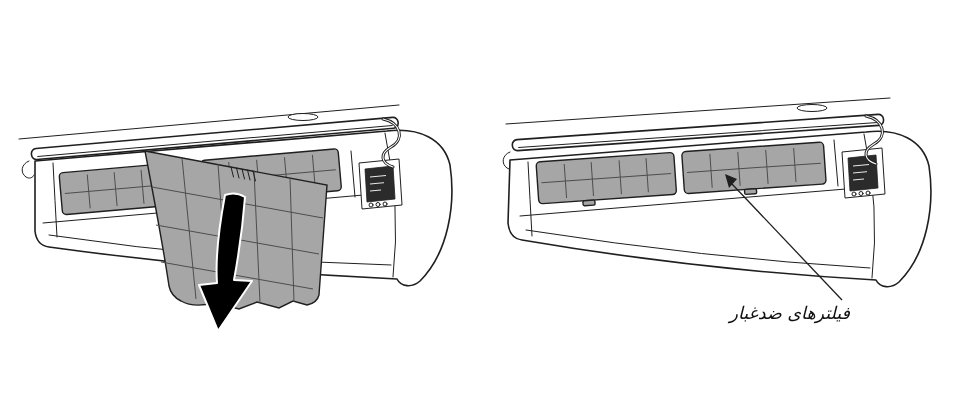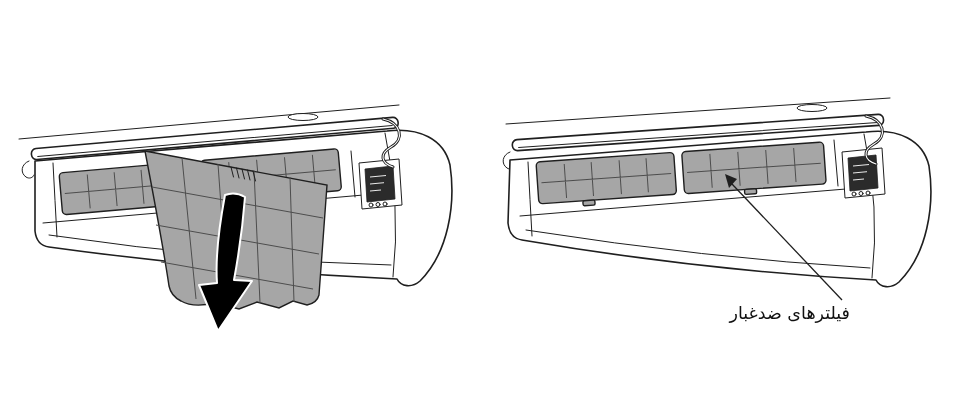--- a/index.html
+++ b/index.html
@@ -2,20 +2,21 @@
 <html style="--outline: #1f1f1f; --filter-fill: #a6a6a6; --filter-grid: #4d4d4d; --body-fill: #ffffff; --arrow-fill: #000000; --label-color: #111111; --background: #ffffff;"><head>
 <meta charset="utf-8">
 <style>
   html,body{margin:0;padding:0;background:#fff;}
   .stage{
     position:relative;
     width:977px;height:348px;
     background:var(--background,#fff);
     overflow:hidden;
     font-family:"DejaVu Sans",sans-serif;
+    font-style:italic;
   }
   svg{position:absolute;display:block;}
   #left-unit-svg{left:3px;top:55px;}
   #right-unit-svg{left:480px;top:60px;}
 
   .body{fill:var(--body-fill,#fff);stroke:var(--outline,#1f1f1f);stroke-width:1.6;stroke-linejoin:round;}
   .thin{fill:none;stroke:var(--outline,#1f1f1f);stroke-width:1;stroke-linecap:round;}
   .oval{fill:var(--body-fill,#fff);stroke:var(--outline,#1f1f1f);stroke-width:1;}
   .filter{fill:var(--filter-fill,#a6a6a6);stroke:var(--outline,#1f1f1f);stroke-width:1.4;}
   .grid{fill:none;stroke:var(--filter-grid,#4d4d4d);stroke-width:1;}

